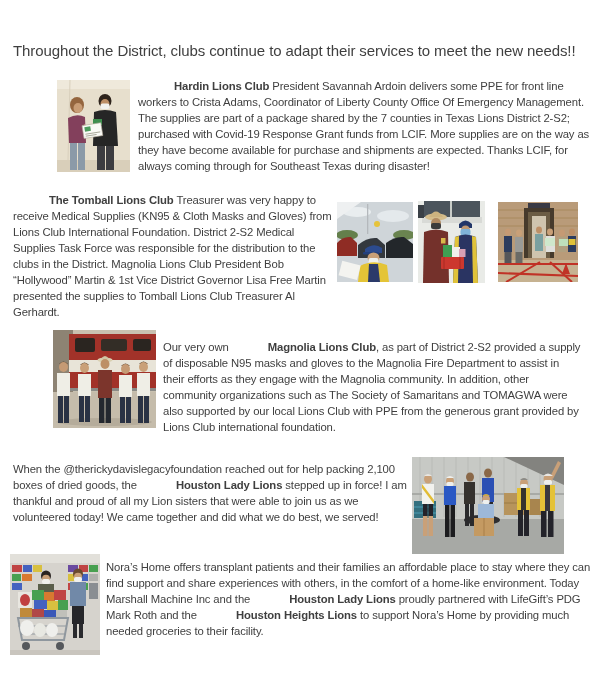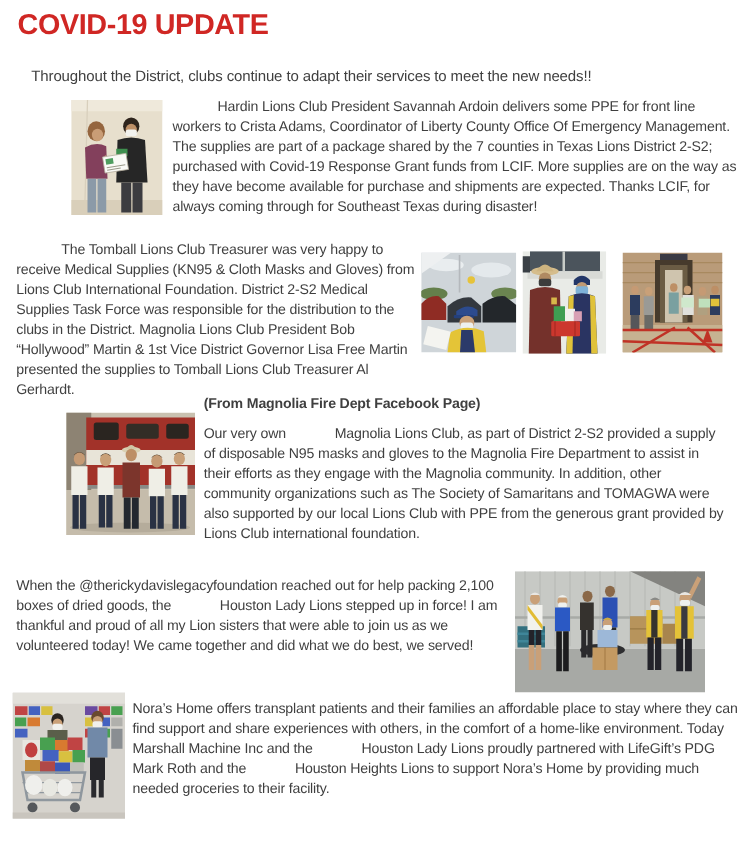--- a/index.html
+++ b/index.html
@@ -1,33 +1,32 @@
 <!DOCTYPE html>
 <html style="--title-red: #d02724; --body-text: #3f3f3f;"><head>
 <meta charset="utf-8">
 <title>COVID-19 UPDATE</title>
 <style>
   html,body{margin:0;padding:0;background:#ffffff;}
   .page{position:relative;width:600px;height:674px;background:#ffffff;overflow:hidden;
         font-family:"Liberation Sans",sans-serif;color:var(--body-text,#3f3f3f);}
   .title{position:absolute;left:14px;top:6px;margin:0;font-size:23px;font-weight:bold;
          color:var(--title-red,#d02724);letter-spacing:-0.3px;}
-  .intro{position:absolute;left:13px;top:42px;margin:12px;font-size:12px;letter-spacing:-0.1px;}
+  .intro{position:absolute;left:13px;top:42px;margin:0;font-size:15px;letter-spacing:-0.1px;}
   .body{position:absolute;margin:0;font-size:11.3px;line-height:16px;letter-spacing:-0.12px;text-align:left;}
   .subhead{position:absolute;margin:0;font-size:11.3px;line-height:16px;font-weight:bold;letter-spacing:-0.12px;}
   figure.ph{position:absolute;margin:0;padding:0;line-height:0;}
   figure.ph svg{display:block;}
-  b{font-weight:normal;padding-left:36px;}
+  b{font-weight:bold;padding-left:36px;}
 </style>
 </head>
 <body>
 
 <main class="page">
 
-  <h1 class="title">COVID-19 UPDATE</h1>
   <p class="intro">Throughout the District, clubs continue to adapt their services to meet the new needs!!</p>
 
   <figure class="ph" style="left:57px;top:80px;">
     <svg width="73" height="92" viewBox="0 0 73 92">
       <rect width="73" height="92" fill="#e7dfcd"></rect>
       <rect width="73" height="9" fill="#efe9db"></rect>
       <rect y="80" width="73" height="12" fill="#d9cfba"></rect>
       <line x1="13" y1="0" x2="11" y2="80" stroke="#d8cfbc" stroke-width="1"></line>
       <ellipse cx="20" cy="25" rx="7" ry="8" fill="#95663f"></ellipse>
       <ellipse cx="21" cy="28" rx="4.5" ry="5" fill="#c99d76"></ellipse>
@@ -186,21 +185,20 @@
           <rect x="67" y="67" width="5" height="26" fill="#2a3244"></rect>
           <rect x="73" y="67" width="5" height="26" fill="#2a3244"></rect>
         <path d="M86 34 Q90.5 29 95 34 Z" fill="#4a3a2a"></path>
           <ellipse cx="90.5" cy="37" rx="4.5" ry="5" fill="#c9a078"></ellipse>
         <rect x="84" y="43" width="13" height="23" fill="#efeee6"></rect>
           <rect x="85" y="66" width="5" height="27" fill="#2a3244"></rect>
           <rect x="91" y="66" width="5" height="27" fill="#2a3244"></rect>
       </g>
     </svg>
   </figure>
-  <p class="subhead" style="left:163px;top:315px;">(From Magnolia Fire Dept Facebook Page)</p>
   <p class="body" style="left:163px;top:339px;width:420px;"><span>Our very own </span><b>Magnolia Lions Club</b><span>, as part of District 2-S2 provided a supply of disposable N95 masks and gloves to the Magnolia Fire Department to assist in their efforts as they engage with the Magnolia community. In addition, other community organizations such as The Society of Samaritans and TOMAGWA were also supported by our local Lions Club with PPE from the generous grant provided by Lions Club international foundation.</span></p>
 
   <p class="body" style="left:13px;top:461px;width:398px;"><span>When the @therickydavislegacyfoundation reached out for help packing 2,100 boxes of dried goods, the </span><b>Houston Lady Lions</b><span> stepped up in force! I am thankful and proud of all my Lion sisters that were able to join us as we volunteered today! We came together and did what we do best, we served!</span></p>
 
   <figure class="ph" style="left:412px;top:457px;">
     <svg width="152" height="97" viewBox="0 0 152 97">
       <rect width="152" height="62" fill="#c7c9c5"></rect>
       <g stroke="#b9bbb7" stroke-width="1">
         <line x1="8" y1="0" x2="8" y2="60"></line>
           <line x1="20" y1="0" x2="20" y2="60"></line>

